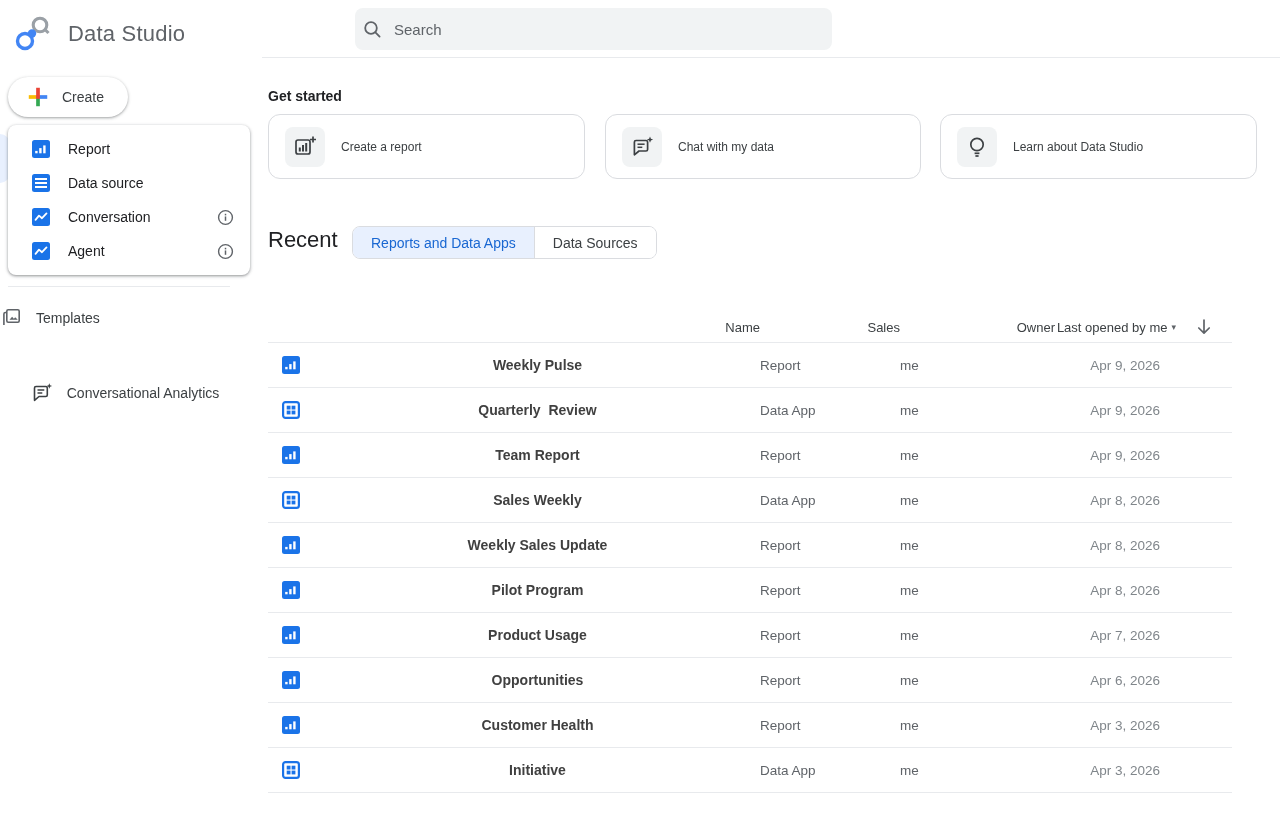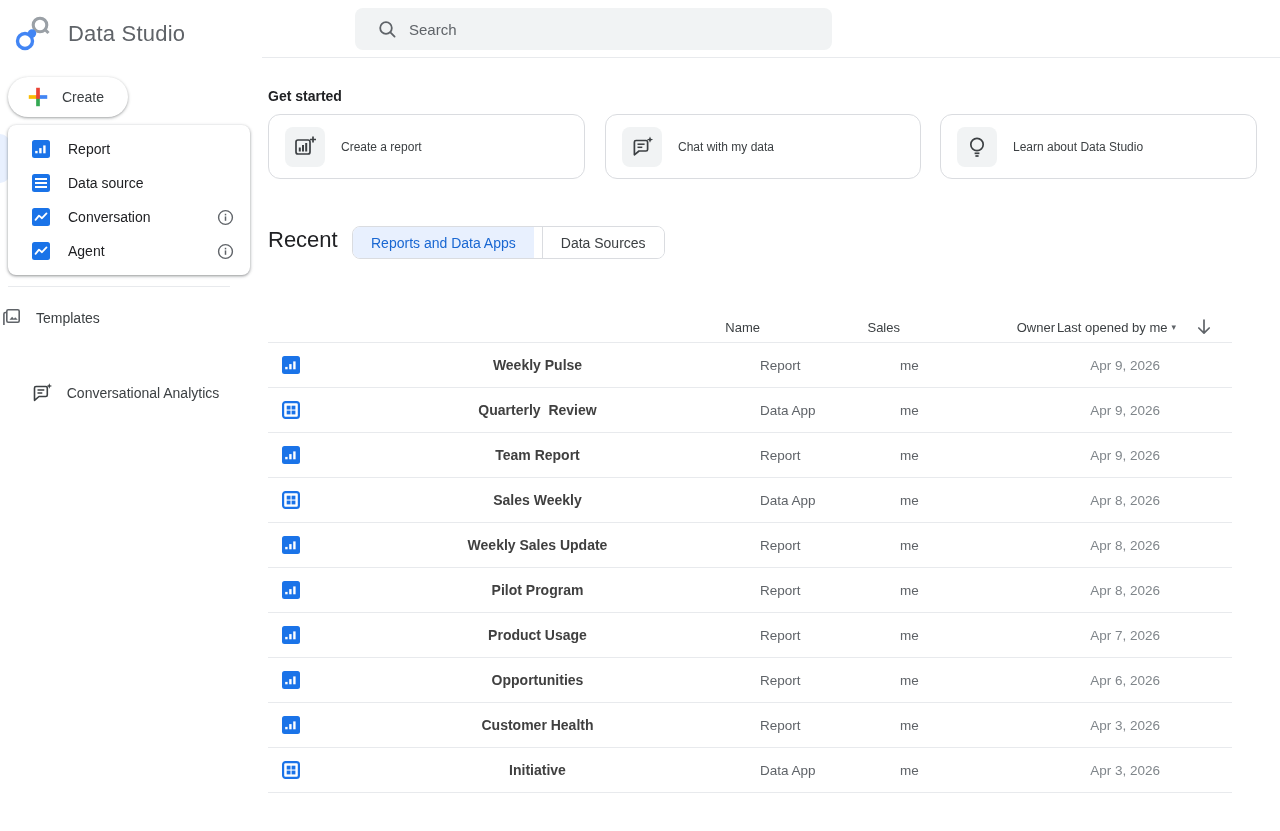--- a/index.html
+++ b/index.html
@@ -6,21 +6,21 @@
   html,body { width:1280px; height:831px; background:#fff; overflow:hidden;
               font-family:"Liberation Sans", sans-serif; color:#202124; }
   #app { position:relative; width:1280px; height:617px; background:#fff; }
 
   
   .brand { position:absolute; left:12px; top:12px; display:flex; align-items:center; gap:12px; }
   .brand-title { font-size:22px; color:#5f6368; letter-spacing:.2px; }
 
   
   .search-box { position:absolute; left:355px; top:8px; width:477px; height:42px;
-                background:#f1f3f4; border-radius:8px; display:flex; align-items:center; padding:0 22px; gap:12px; }
+                background:#f1f3f4; border-radius:8px; display:flex; align-items:center; padding:0 7px; gap:12px; }
   .search-box input { border:none; outline:none; background:transparent; font-size:15px;
                       font-family:"Liberation Sans",sans-serif; color:#202124; flex:1; }
   .search-box input::placeholder { color:#5f6368; }
   .header-divider { position:absolute; left:262px; right:0; top:57px; height:1px; background:#e8eaed; }
 
   
   .create-btn { position:absolute; left:8px; top:77px; width:120px; height:40px; background:#fff;
                 border:none; border-radius:24px; display:flex; align-items:center; gap:12px; padding:0 18px;
                 box-shadow:0 1px 2px rgba(60,64,67,.3), 0 1px 3px 1px rgba(60,64,67,.15);
                 cursor:pointer; font-size:14px; color:#3c4043; font-family:"Liberation Sans",sans-serif; }
@@ -45,21 +45,21 @@
   .card .icon-chip { width:40px; height:40px; background:#f1f3f4; border-radius:8px;
                      display:flex; align-items:center; justify-content:center; }
   .card .label { font-size:12px; color:#3c4043; }
   .card.c1 { left:268px; width:317px; }
   .card.c2 { left:605px; width:316px; }
   .card.c3 { left:940px; width:317px; }
 
   
   .recent-title { position:absolute; left:268px; top:227px; font-size:22px; color:#202124; }
   .seg-group { position:absolute; left:352px; top:226px; display:flex; border:1px solid #dadce0;
-               border-radius:8px; overflow:hidden; height:33px;gap:8px; }
+               border-radius:8px; overflow:hidden; height:33px; }
   .seg-btn { display:flex; align-items:center; padding:0 18px; font-size:14px; cursor:pointer;
              background:#fff; color:#3c4043; border:none; font-family:"Liberation Sans",sans-serif; }
   .seg-btn.selected { background:#e8f0fe; color:#1967d2; }
   .seg-btn + .seg-btn { border-left:1px solid #dadce0; }
 
   
   .table { position:absolute; left:268px; top:312px; width:964px; }
   .t-head, .t-row { display:grid; grid-template-columns:47px 445px 140px 155px 121px 56px; align-items:center; }
   .t-head { height:31px; border-bottom:1px solid #e8eaed;text-align:right; }
   .t-head .h { font-size:13px; color:#3c4043; }

